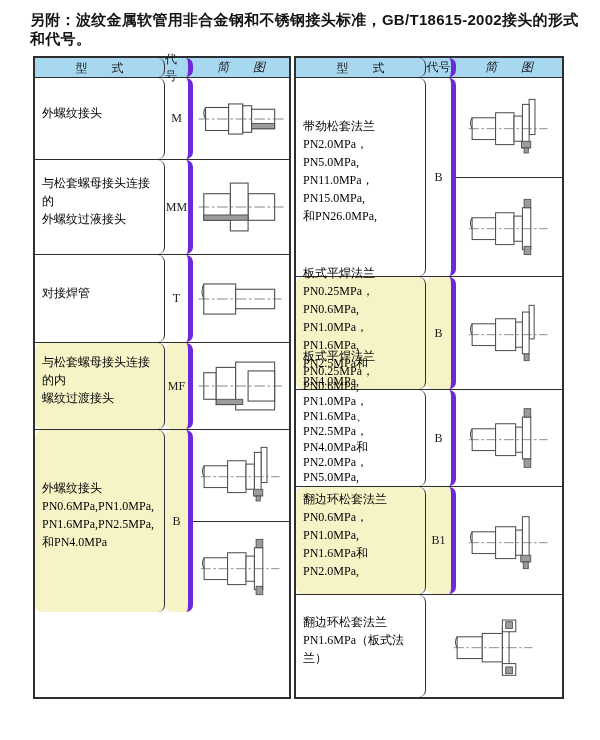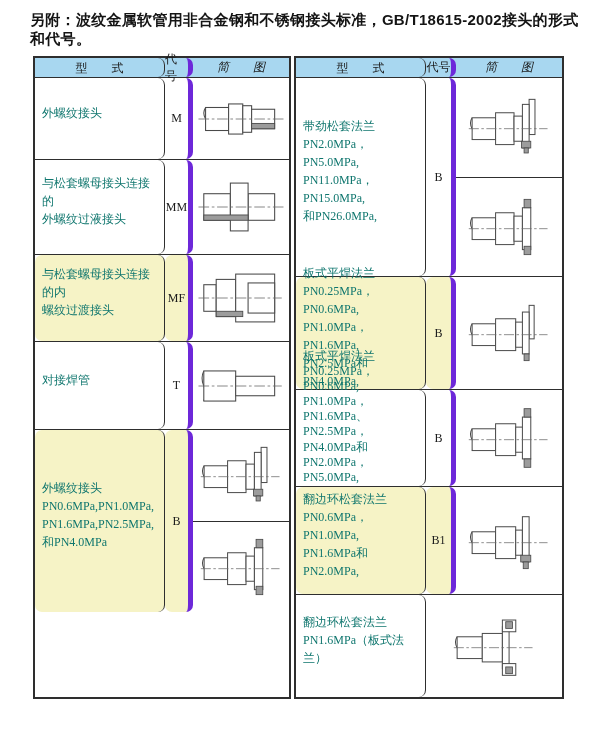--- a/index.html
+++ b/index.html
@@ -11,21 +11,21 @@
     font-weight:bold;font-size:15px;color:#141414;letter-spacing:0.3px;
   }
   .tables{position:absolute;left:33px;top:56px;display:flex;gap:3px;}
   .half{border:2px solid #2e2e2e;background:#fff;box-sizing:border-box;}
   .half.lt{width:258px;}
   .half.rt{width:270px;}
   .row{display:flex;border-bottom:1px solid #2e2e2e;box-sizing:border-box;align-items:stretch;}
   .row:last-child{border-bottom:none;}
   .cell{box-sizing:border-box;border-radius:7px;}
   .c1{width:130px;border-right:1px solid #2e2e2e;display:flex;align-items:center;
-      padding:4px 4px 16px 7px;font-size:12px;line-height:1.5;color:#0f766e;
+      padding:4px 4px 16px 7px;font-size:12px;line-height:1.5;color:#000000;
       white-space:pre-line;}
   .c1.tight{line-height:1.26;}
   .c2{width:28px;border-right:5px solid #6d28d9;display:flex;align-items:center;
       justify-content:center;font-size:12px;color:#1b1b1b;}
   .rt .c2{width:30px;}
   .c3{flex:1;display:flex;flex-direction:column;}
   .sub{flex:1;display:flex;align-items:center;justify-content:center;font-style:italic;}
   .sub.split{border-bottom:1px solid #2e2e2e;}
   .hd{background:#a8d7f0;}
   .hd .cell{display:flex;align-items:center;justify-content:center;font-size:12px;
@@ -85,47 +85,47 @@
             <rect class="ln" x="8" y="20" width="30" height="30"></rect>
             <rect class="ln" x="58" y="20" width="30" height="30"></rect>
             <rect class="ln" x="38" y="8" width="20" height="54"></rect>
             <rect class="ht" x="8" y="44" width="50" height="6"></rect>
             <line class="cl" x1="2" y1="35" x2="98" y2="35"></line>
           </svg>
         </div>
           </div>
       </div>
 
+      <div class="row" style="height:88px">
+        <div class="cell c1">对接焊管</div>
+        <div class="cell c2">T</div>
+        <div class="cell c3">
+            <div class="sub">
+          <svg class="diag" viewBox="0 0 100 70">
+            <path class="lnn" d="M8 18 q-4 8 0 17 q4 8 0 17"></path>
+            <rect class="ln" x="8" y="18" width="36" height="34"></rect>
+            <rect class="ln" x="44" y="24" width="44" height="22"></rect>
+            <line class="cl" x1="2" y1="35" x2="96" y2="35"></line>
+          </svg>
+        </div>
+          </div>
+      </div>
+
       <div class="row" style="height:87px">
         <div class="cell c1 hl">与松套螺母接头连接的内
 螺纹过渡接头</div>
         <div class="cell c2 hl">MF</div>
         <div class="cell c3">
             <div class="sub">
           <svg class="diag" viewBox="0 0 100 70">
             <rect class="ln" x="8" y="20" width="14" height="30"></rect>
             <rect class="ln" x="22" y="14" width="22" height="42"></rect>
             <rect class="ln" x="44" y="8" width="44" height="54"></rect>
             <rect class="ln" x="58" y="18" width="30" height="34"></rect>
             <rect class="ht" x="22" y="50" width="30" height="6"></rect>
-            <line class="cl" x1="2" y1="35" x2="96" y2="35"></line>
-          </svg>
-        </div>
-          </div>
-      </div>
-
-      <div class="row" style="height:88px">
-        <div class="cell c1">对接焊管</div>
-        <div class="cell c2">T</div>
-        <div class="cell c3">
-            <div class="sub">
-          <svg class="diag" viewBox="0 0 100 70">
-            <path class="lnn" d="M8 18 q-4 8 0 17 q4 8 0 17"></path>
-            <rect class="ln" x="8" y="18" width="36" height="34"></rect>
-            <rect class="ln" x="44" y="24" width="44" height="22"></rect>
             <line class="cl" x1="2" y1="35" x2="96" y2="35"></line>
           </svg>
         </div>
           </div>
       </div>
 
       <div class="row" style="height:182px">
         <div class="cell c1 hl">外螺纹接头
 PN0.6MPa,PN1.0MPa,
 PN1.6MPa,PN2.5MPa,

